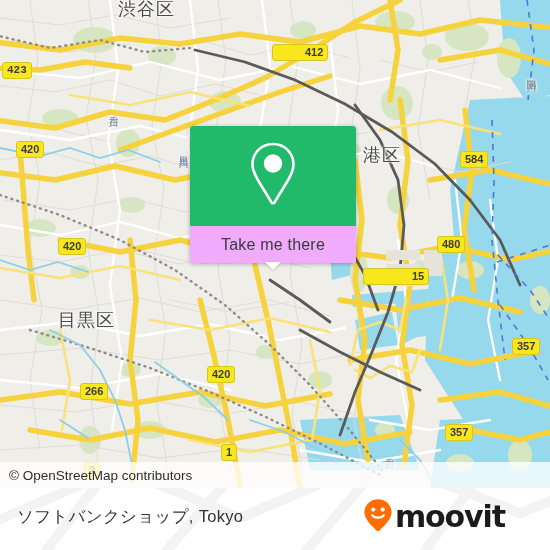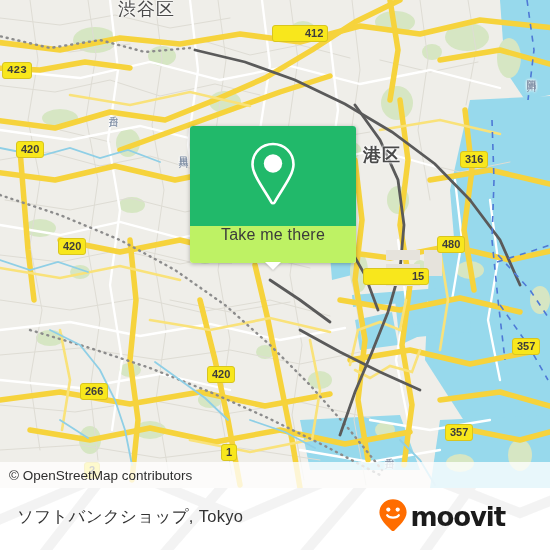--- a/index.html
+++ b/index.html
@@ -93,25 +93,25 @@
     background: #fff;
   }
   #card-green {
     background: #21b96a;
     height: 100px;
     border-top-left-radius: 3px;
     border-top-right-radius: 3px;
     display: flex; align-items: center; justify-content: center;
   }
   #card-white {
-    background: #bef264;
+    background: #f0abfc;
     height: 37px;
     border-bottom-left-radius: 3px;
     border-bottom-right-radius: 3px;
-    display: flex; justify-content: center;
+    display: flex; align-items: center; justify-content: center;
     position: relative;
   }
   #take-me-there-label {
     font-family: "Liberation Sans", sans-serif;
     font-size: 16px;
     color: #3b3b3b;
     letter-spacing: 0.2px;
   }
   #card-pointer {
     position: absolute;
@@ -154,21 +154,21 @@
     color: #333333;
     letter-spacing: 0.3px;
     white-space: nowrap;
   }
   #moovit-logo {
     display: flex; align-items: center;
     gap: 2px;
   }
   #moovit-wordmark {
     font-family: "DejaVu Sans", sans-serif;
-    font-size: 26px;
+    font-size: 30px;
     font-weight: bold;
     color: #1b1b1b;
     letter-spacing: -1.1px;
     line-height: 30px;
   }
 </style>
 </head>
 <body>
 
 <div id="app">
@@ -372,36 +372,37 @@
       <g class="bld">
         <rect x="386" y="250" width="34" height="10"></rect>
         <rect x="386" y="264" width="34" height="9"></rect>
         <rect x="386" y="277" width="34" height="9"></rect>
         <rect x="424" y="250" width="18" height="26"></rect>
         <rect x="200" y="250" width="16" height="9"></rect>
         <rect x="220" y="256" width="12" height="8"></rect>
       </g>
     </svg>
 
-    <div class="road-shield" style="left:272px;  top:25px;padding-left:32px;">412</div>
+    <div class="road-shield" style="left:272px;  top:44px;padding-left:32px;">412</div>
     <div class="road-shield" style="left:2px;    top:62px;font-family:Liberation Mono, monospace;">423</div>
     <div class="road-shield" style="left:16px;   top:141px;">420</div>
     <div class="road-shield" style="left:58px;   top:238px;">420</div>
-    <div class="road-shield" style="left:460px;  top:151px;">316</div>
+    <div class="road-shield" style="left:460px;  top:151px;">584</div>
     <div class="road-shield" style="left:437px;  top:236px;text-align:center;">480</div>
     <div class="road-shield" style="left:363px;  top:268px;padding-left:48px;">15</div>
     <div class="road-shield" style="left:512px;  top:338px;">357</div>
     <div class="road-shield" style="left:207px;  top:366px;">420</div>
     <div class="road-shield" style="left:80px;   top:383px;">266</div>
     <div class="road-shield" style="left:445px;  top:424px;">357</div>
     <div class="road-shield" style="left:221px;  top:444px;">1</div>
     <div class="road-shield" style="left:84px;   top:462px;">2</div>
 
     <div class="place-label big" style="left:118px; top:-3px;">渋谷区</div>
-    <div class="place-label big" style="left:363px; top:143px;font-weight:bold;">港区</div>
+    <div class="place-label big" style="left:363px; top:143px;">港区</div>
+    <div class="place-label big" style="left:58px;  top:308px;">目黒区</div>
 
     <div class="river-label vert" style="left:382px; top:450px;">呑川</div>
     <div class="river-label vert" style="left:524px; top:72px;">隅田川</div>
     <div class="river-label vert" style="left:176px; top:148px;">目黒川</div>
     <div class="river-label vert" style="left:106px; top:108px;">呑川</div>
 
     <div id="attribution-strip">
       <span id="attribution-text">© OpenStreetMap contributors</span>
     </div>
 

